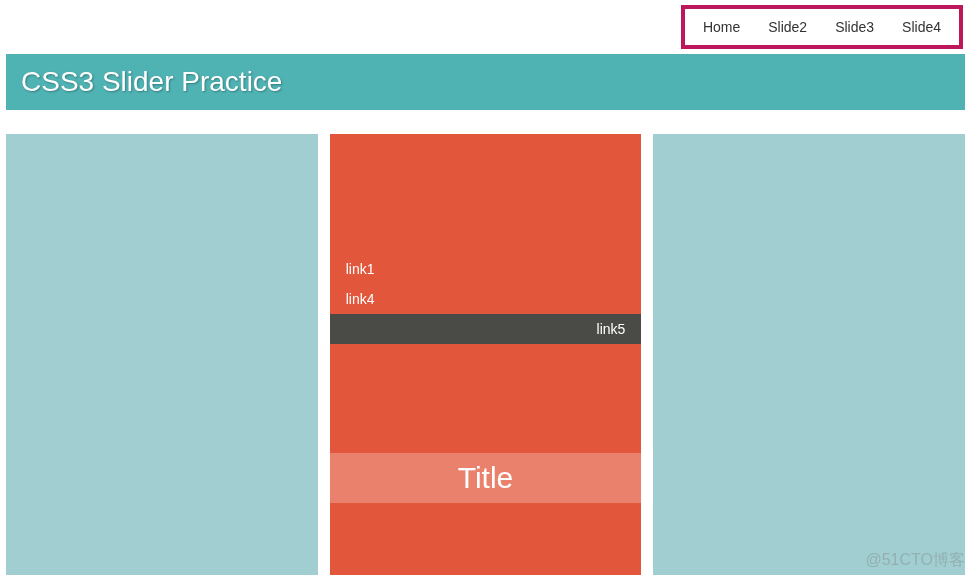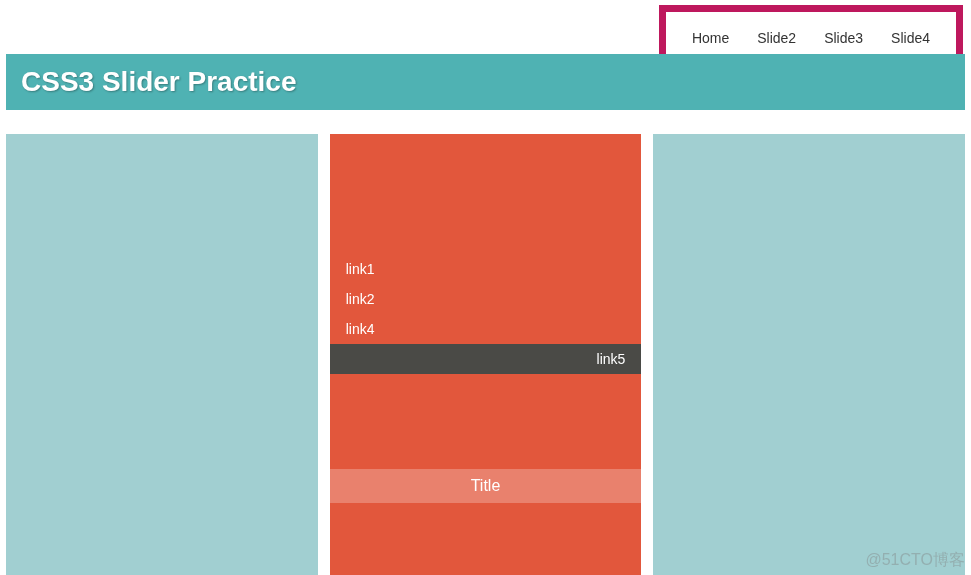--- a/index.html
+++ b/index.html
@@ -8,44 +8,44 @@
     background: #ffffff;
     width: 971px;
     height: 575px;
     overflow: hidden;
     position: relative;
   }
   .topnav {
     position: absolute;
     top: 5px;
     right: 8px;
-    border: 7px solid #be185d;
+    border: 4px solid #be185d;
     display: flex;
-    padding: 12px;
+    padding: 4px;
     background: #ffffff;
   }
   .topnav a {
     display: block;
     padding: 6px 14px;
     color: #333333;
     text-decoration: none;
     font-size: 14px;
   }
   .header {
     position: absolute;
     top: 54px;
     left: 6px;
     right: 6px;
     background: #4fb2b3;
     padding: 12px 15px;
   }
   .header h1 {
     color: #ffffff;
     font-size: 28px;
-    font-weight: 700;
+    font-weight: 400;
     text-shadow: 1px 1px 2px rgba(0,0,0,0.3);
   }
   .slides {
     position: absolute;
     top: 126px;
     left: 6px;
     right: 6px;
     bottom: 0;
     display: flex;
     gap: 12px;
@@ -76,21 +76,21 @@
     background: #4a4a46;
     text-align: right;
   }
   .title-band {
     position: absolute;
     bottom: 72px;
     left: 0;
     right: 0;
     background: rgba(255,255,255,0.25);
     text-align: center;
-    font-size: 16px;
+    font-size: 30px;
     padding: 8px 0;
     color: #ffffff;
   }
   .watermark {
     position: absolute;
     right: 6px;
     bottom: 4px;
     color: rgba(128,128,128,0.4);
     font-size: 16px;
   }
@@ -108,21 +108,20 @@
 <div class="header">
   <h1>CSS3 Slider Practice</h1>
 </div>
 
 <div class="slides">
   <div class="slide"></div>
 
   <div class="slide active">
     <ul class="links">
       <li>link1</li>
-      <li>link2</li>
       <li>link4</li>
       <li class="highlighted">link5</li>
     </ul>
     <div class="title-band">Title</div>
   </div>
 
   <div class="slide"></div>
 </div>
 
 <div class="watermark">@51CTO博客</div>

